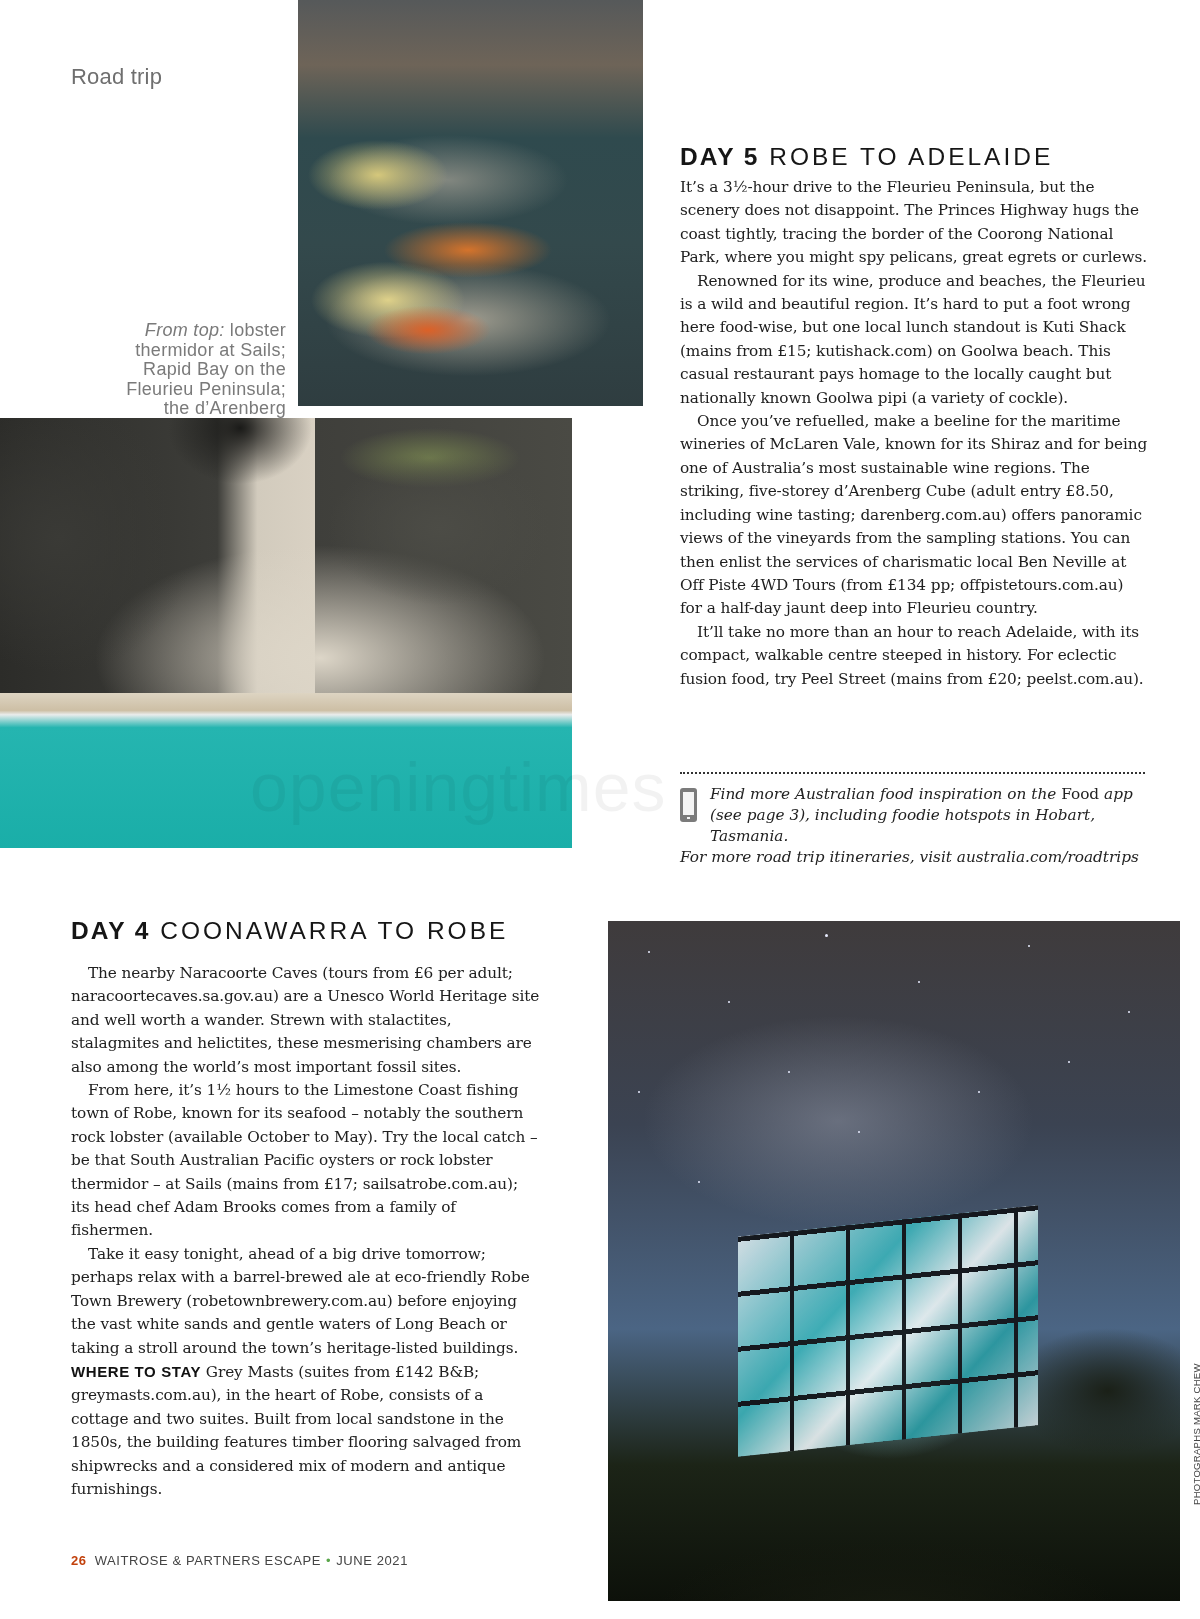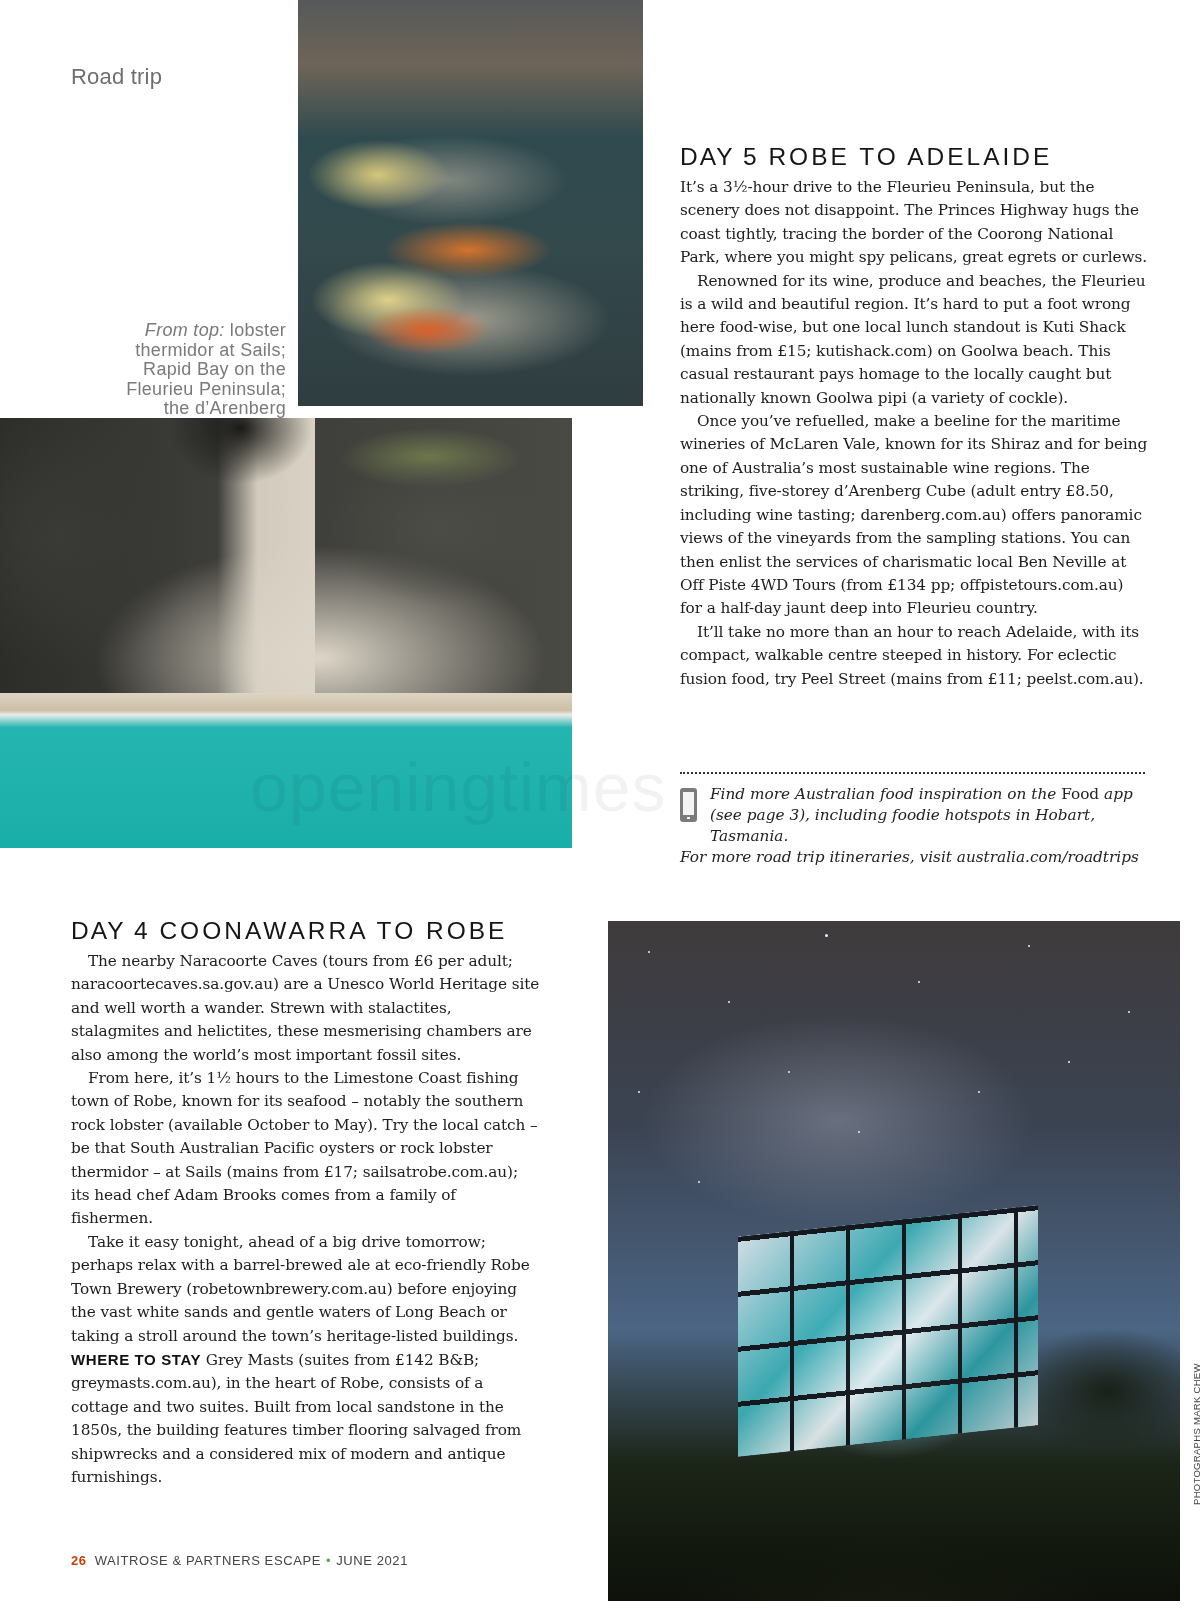--- a/index.html
+++ b/index.html
@@ -62,37 +62,37 @@
     }
     .watermark {
       left: 250px; top: 748px; font-family: "Liberation Sans", sans-serif;
       font-size: 68px; color: rgba(0,0,0,0.05); letter-spacing: 1px; pointer-events: none;
     }
 
     .heading {
       font-family: "Liberation Sans", sans-serif; font-size: 24.5px; letter-spacing: 3px;
       color: #161616; white-space: nowrap;
     }
-    .heading .day { font-weight: 400; letter-spacing: 2px; }
+    .heading .day { font-weight: 700; letter-spacing: 2px; }
     .heading .route { font-weight: 400; }
 
     .body-text {
       font-size: 15.3px; line-height: 23.4px; color: #202020; letter-spacing: -0.1px;
     }
     .body-text p { margin: 0; text-indent: 17px; }
     .body-text p.first { text-indent: 0; }
     .stay-label {
       font-family: "Liberation Sans", sans-serif; font-weight: 700; font-size: 15px;
       letter-spacing: 0.6px; color: #111;
     }
 
     .col-right { left: 680px; top: 143px; width: 470px; }
     .col-right .heading { margin-bottom: 5px; }
     .col-left { left: 71px; top: 917px; width: 470px; }
-    .col-left .heading { margin-bottom: 5px; }
+    .col-left .heading { margin-bottom: 17px; }
 
     .rule {
       left: 680px; top: 772px; width: 465px; height: 0;
       border-top: 2px dotted #333;
     }
     .tip { left: 680px; top: 784px; width: 470px; font-size: 15.3px; line-height: 21px; color: #222; }
     .tip .tip-line1 { padding-left: 30px; }
     .tip i { font-style: italic; }
     .phone-icon {
       position: absolute; left: 0; top: 4px; width: 17px; height: 34px;
@@ -151,21 +151,21 @@
 
 <article class="abs col-right">
   <div class="heading">
     <span class="day">DAY 5</span>
     <span class="route">ROBE TO ADELAIDE</span>
   </div>
   <div class="body-text">
     <p class="first">It’s a 3½-hour drive to the Fleurieu Peninsula, but the scenery does not disappoint. The Princes Highway hugs the coast tightly, tracing the border of the Coorong National Park, where you might spy pelicans, great egrets or curlews.</p>
     <p>Renowned for its wine, produce and beaches, the Fleurieu is a wild and beautiful region. It’s hard to put a foot wrong here food-wise, but one local lunch standout is Kuti Shack (mains from £15; kutishack.com) on Goolwa beach. This casual restaurant pays homage to the locally caught but nationally known Goolwa pipi (a variety of cockle).</p>
     <p>Once you’ve refuelled, make a beeline for the maritime wineries of McLaren Vale, known for its Shiraz and for being one of Australia’s most sustainable wine regions. The striking, five-storey d’Arenberg Cube (adult entry £8.50, including wine tasting; darenberg.com.au) offers panoramic views of the vineyards from the sampling stations. You can then enlist the services of charismatic local Ben Neville at Off Piste 4WD Tours (from £134 pp; offpistetours.com.au) for a half-day jaunt deep into Fleurieu country.</p>
-    <p>It’ll take no more than an hour to reach Adelaide, with its compact, walkable centre steeped in history. For eclectic fusion food, try Peel Street (mains from £11; peelst.com.au).</p>
+    <p>It’ll take no more than an hour to reach Adelaide, with its compact, walkable centre steeped in history. For eclectic fusion food, try Peel Street (mains from £20; peelst.com.au).</p>
   </div>
 </article>
 
 <div class="abs rule"></div>
 
 <div class="abs tip">
   <span class="phone-icon"></span>
   <div class="tip-line1"><i>Find more Australian food inspiration on the </i><span>Food</span><i> app (see page 3), including foodie hotspots in Hobart, Tasmania.</i></div>
   <div><i>For more road trip itineraries, visit australia.com/roadtrips</i></div>
 </div>

